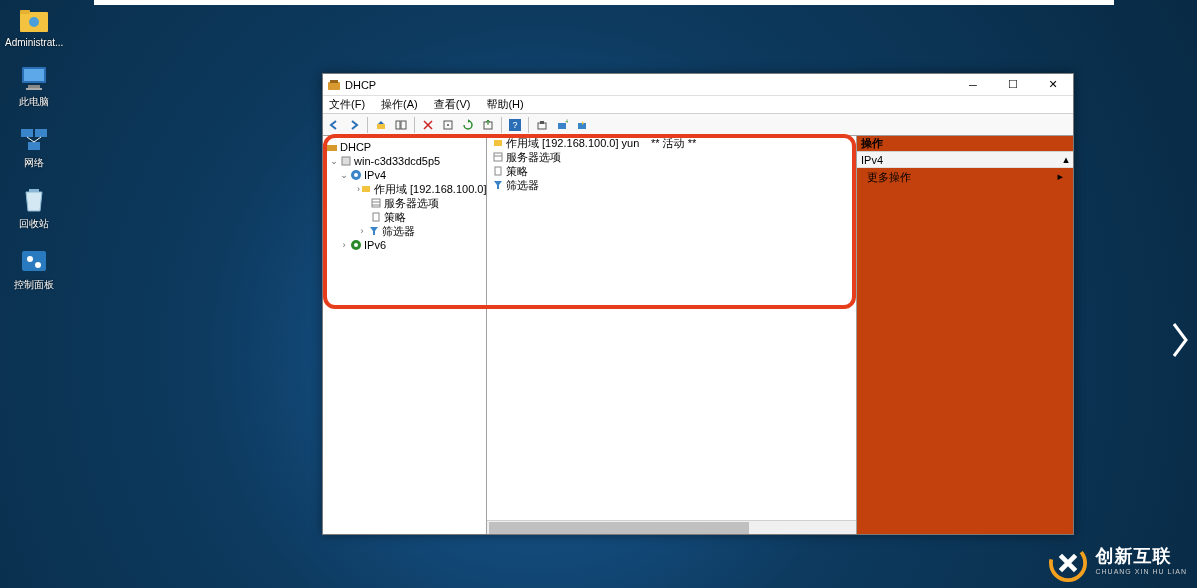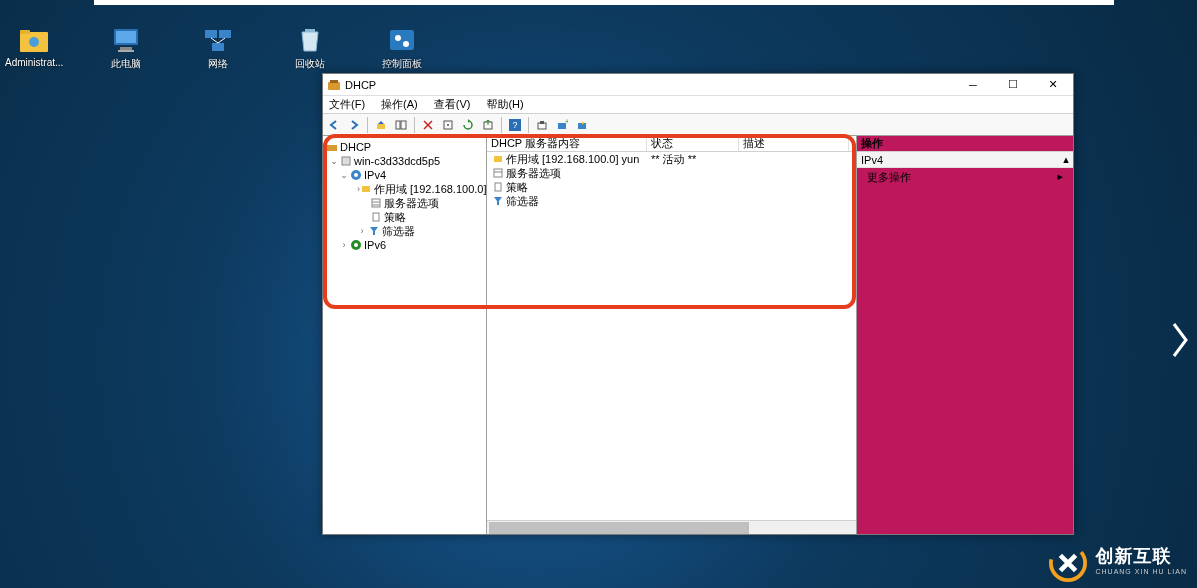--- a/index.html
+++ b/index.html
@@ -1,20 +1,20 @@
 <!DOCTYPE html>
 <html><head>
 <meta charset="utf-8">
 <style>
 * { box-sizing: border-box; margin: 0; padding: 0; font-family: "Microsoft YaHei", "Segoe UI", Tahoma, sans-serif; }
 html, body { width: 1197px; height: 588px; overflow: hidden; }
 body { background: radial-gradient(circle at 45% 60%, #1a5f9e 0%, #0d3a5f 45%, #082a44 100%); position: relative; }
 
 
-.desktop-icons { position: absolute; left: 4px; top: 26px; display: flex; flex-direction: row; gap: 32px; }
+.desktop-icons { position: absolute; left: 4px; top: 6px; display: flex; flex-direction: column; gap: 16px; }
 .desktop-icon { width: 60px; display: flex; flex-direction: column; align-items: center; cursor: pointer; }
 .desktop-icon .ico { width: 32px; height: 28px; display: flex; align-items: center; justify-content: center; }
 .desktop-icon .lbl { color: #fff; font-size: 10px; text-align: center; margin-top: 3px; text-shadow: 0 0 2px #000; white-space: nowrap; overflow: hidden; max-width: 58px; }
 
 
 .window { position: absolute; left: 322px; top: 73px; width: 752px; height: 462px; background: #fff; border: 1px solid #7a7a7a; box-shadow: 0 0 10px rgba(0,0,0,0.4); }
 .titlebar { height: 22px; background: #fff; display: flex; align-items: center; padding-left: 4px; border-bottom: 1px solid #e0e0e0; }
 .titlebar .ticon { width: 14px; height: 14px; margin-right: 4px; }
 .titlebar .title { font-size: 11px; flex: 1; }
 .titlebar .wbtn { width: 40px; height: 20px; display: flex; align-items: center; justify-content: center; font-size: 11px; cursor: pointer; }
@@ -42,21 +42,21 @@
 
 .list-pane { flex: 1; border-right: 1px solid #a0a0a0; display: flex; flex-direction: column; position: relative; }
 .list-header { height: 16px; display: flex; font-size: 11px; border-bottom: 1px solid #d0d0d0; background: #fff; }
 .list-header .col { padding-left: 4px; border-right: 1px solid #e0e0e0; display: flex; align-items: center; }
 .list-rows { flex: 1; overflow: hidden; }
 .list-row { display: flex; height: 14px; font-size: 11px; align-items: center; }
 .list-row .col { padding-left: 4px; display: flex; align-items: center; }
 .hscroll { height: 14px; background: #f0f0f0; border-top: 1px solid #d0d0d0; position: relative; }
 .hthumb { position: absolute; left: 2px; top: 1px; height: 12px; width: 260px; background: #c0c0c0; }
 
-.action-pane { width: 216px; display: flex; flex-direction: column; font-size: 11px; background: #be185d; }
+.action-pane { width: 216px; display: flex; flex-direction: column; font-size: 11px; background: #c2410c; }
 .action-header { height: 16px; padding-left: 4px; border-bottom: 1px solid #d0d0d0; font-weight: bold; display: flex; align-items: center; }
 .action-sub { height: 16px; padding-left: 4px; background: #f4f4f4; border-bottom: 1px solid #e0e0e0; display: flex; align-items: center; justify-content: space-between; }
 .action-sub .ar { width: 14px; text-align: center; }
 .action-link { padding: 2px 10px; cursor: pointer; display: flex; align-items: flex-start; justify-content: space-between; }
 
 
 .watermark { position: absolute; right: 10px; bottom: 6px; display: flex; align-items: flex-start; gap: 8px; }
 .wm-logo { width: 38px; height: 38px; }
 .wm-text { color: #fff; }
 .wm-text .big { font-size: 18px; font-weight: bold; letter-spacing: 1px; }
@@ -301,25 +301,20 @@
             <svg width="12" height="12">
               <circle cx="6" cy="6" r="5" fill="#2a8a2a"></circle>
               <circle cx="6" cy="6" r="2" fill="#fff"></circle>
             </svg>
           </span>
         <span>IPv6</span>
       </div>
     </div>
 
     <div class="list-pane">
-      <div class="list-header">
-        <div class="col" style="width:160px">DHCP 服务器内容</div>
-        <div class="col" style="width:92px">状态</div>
-        <div class="col" style="width:110px">描述</div>
-      </div>
       <div class="list-rows">
         <div class="list-row">
           <div class="col" style="width:160px">
               <span class="tico">
                 <svg width="12" height="12">
                   <rect x="2" y="3" width="8" height="6" fill="#f3c23e"></rect>
                 </svg>
               </span>
               <span>作用域 [192.168.100.0] yun</span>
             </div>

